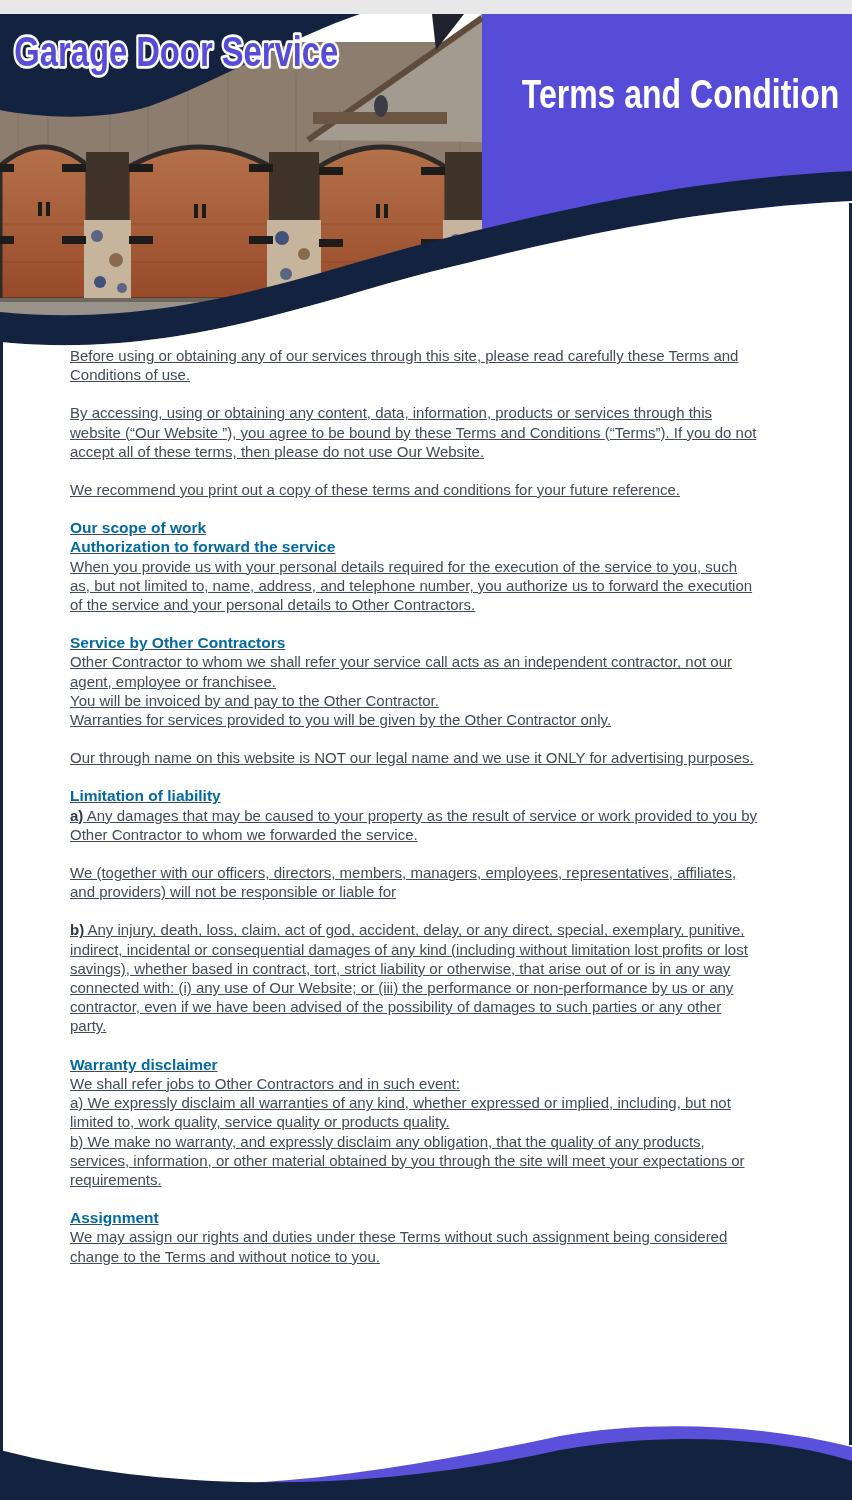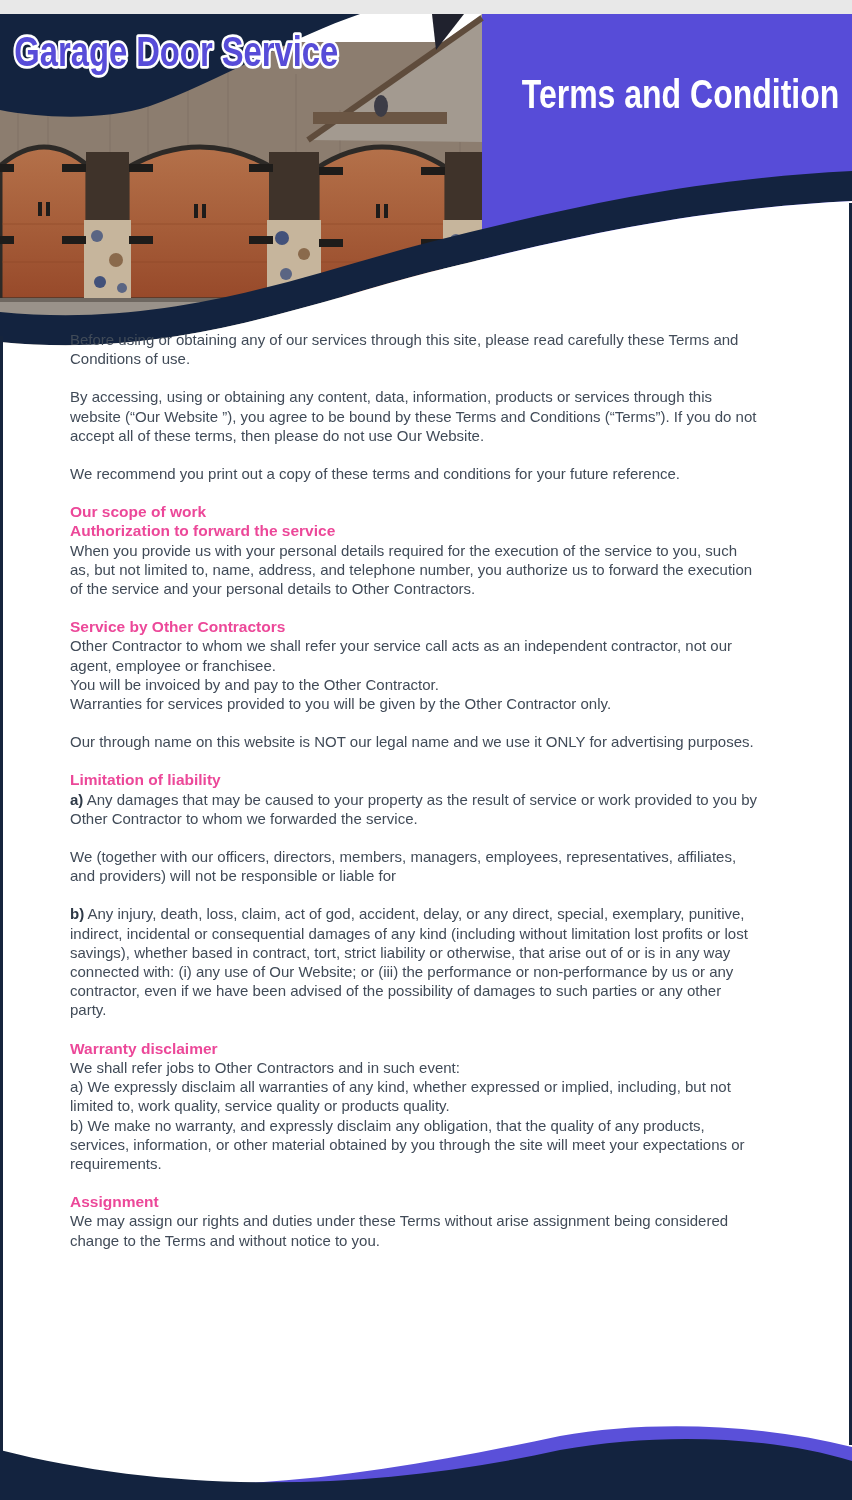--- a/index.html
+++ b/index.html
@@ -3,24 +3,24 @@
 <meta charset="utf-8">
 <style>
   html,body{margin:0;padding:0;background:#e8e8e8;}
   .page{position:relative;width:852px;height:1500px;margin:14px auto;background:#ffffff;overflow:hidden;
         font-family:"Liberation Sans",sans-serif;}
   .hero-svg{position:absolute;top:0;left:0;display:block;}
   .logo-svg{position:absolute;top:6px;left:8px;display:block;}
   .page-title{position:absolute;top:56px;left:482px;width:370px;text-align:left;
               color:#ffffff;font-weight:bold;font-size:40px;line-height:48px;white-space:nowrap;}
   .page-title .squeeze{display:inline-block;transform:scaleX(0.80);transform-origin:center;}
-  .content{position:absolute;left:70px;top:316px;width:690px;
-           font-size:15px;line-height:19.2px;color:#414b58;}
+  .content{position:absolute;left:70px;top:332px;width:690px;
+           font-size:15px;line-height:19.2px;color:#414b58;text-decoration:underline;}
   .content p{margin:0 0 19px 0;}
-  .content h3{font-size:15.5px;line-height:19.2px;font-weight:bold;color:#ec4899;margin:0;}
+  .content h3{font-size:15.5px;line-height:19.2px;font-weight:bold;color:#0369a1;margin:0;}
   .content strong{color:#2e3947;}
   .edge{position:absolute;background:#15243d;width:3px;}
   .edge-left{left:0;top:322px;height:1116px;}
   .edge-right{right:0;top:189px;height:1242px;}
   .footer-svg{position:absolute;bottom:0;left:0;display:block;}
 </style>
 </head>
 <body>
 
 <div class="page">
@@ -149,21 +149,21 @@
       <h3>Service by Other Contractors</h3>
       <p>Other Contractor to whom we shall refer your service call acts as an independent contractor, not our agent, employee or franchisee.<br>You will be invoiced by and pay to the Other Contractor.<br>Warranties for services provided to you will be given by the Other Contractor only.</p>
       <p>Our through name on this website is NOT our legal name and we use it ONLY for advertising purposes.</p>
       <h3>Limitation of liability</h3>
       <p><strong>a)</strong> Any damages that may be caused to your property as the result of service or work provided to you by Other Contractor to whom we forwarded the service.</p>
       <p>We (together with our officers, directors, members, managers, employees, representatives, affiliates, and providers) will not be responsible or liable for</p>
       <p><strong>b)</strong> Any injury, death, loss, claim, act of god, accident, delay, or any direct, special, exemplary, punitive, indirect, incidental or consequential damages of any kind (including without limitation lost profits or lost savings), whether based in contract, tort, strict liability or otherwise, that arise out of or is in any way connected with: (i) any use of Our Website; or (iii) the performance or non-performance by us or any contractor, even if we have been advised of the possibility of damages to such parties or any other party.</p>
       <h3>Warranty disclaimer</h3>
       <p>We shall refer jobs to Other Contractors and in such event:<br>a) We expressly disclaim all warranties of any kind, whether expressed or implied, including, but not limited to, work quality, service quality or products quality.<br>b) We make no warranty, and expressly disclaim any obligation, that the quality of any products, services, information, or other material obtained by you through the site will meet your expectations or requirements.</p>
       <h3>Assignment</h3>
-      <p>We may assign our rights and duties under these Terms without arise assignment being considered change to the Terms and without notice to you.</p>
+      <p>We may assign our rights and duties under these Terms without such assignment being considered change to the Terms and without notice to you.</p>
     </div>
 
   <svg class="footer-svg" width="852" height="100" viewBox="0 0 852 100" aria-hidden="true">
     <path d="M0,48 C180,95 380,60 560,22 C650,6 760,10 852,33 L852,100 L0,100 Z" fill="#5a50d9"></path>
     <path d="M0,36 C180,82 380,76 560,36 C660,18 770,22 852,47 L852,100 L0,100 Z" fill="#13233f"></path>
   </svg>
 
 </div>
 
 </body></html>

